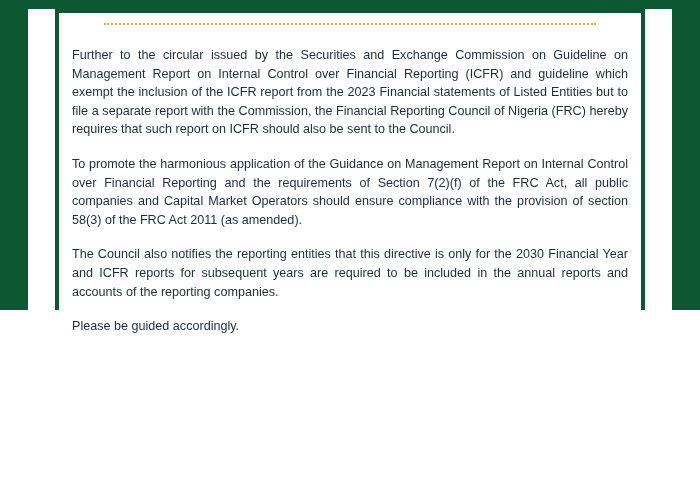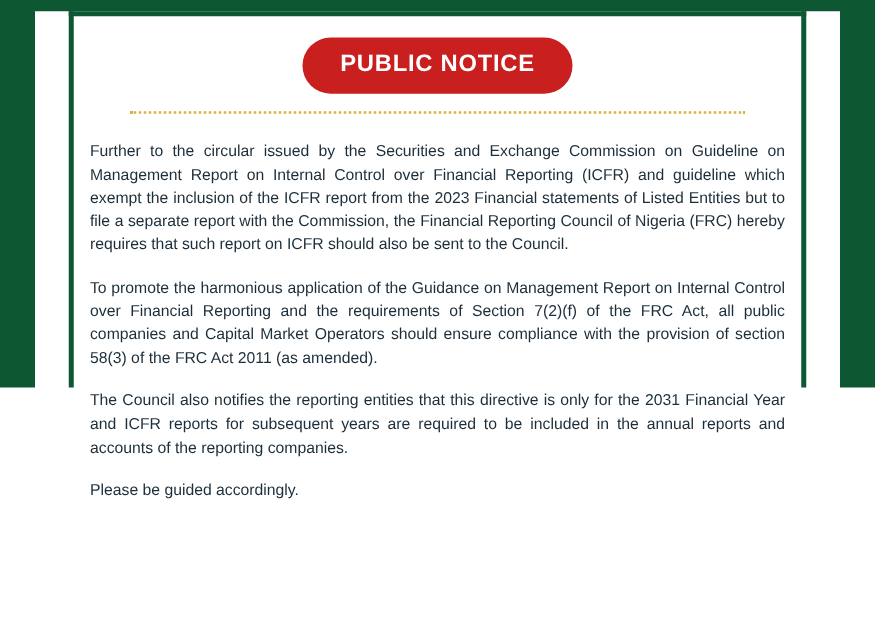--- a/index.html
+++ b/index.html
@@ -131,29 +131,26 @@
 
   <div class="bar-left"></div>
   <div class="bar-right"></div>
   <div class="bar-top"></div>
   <div class="inner-rule-left"></div>
   <div class="inner-rule-right"></div>
   <div class="inner-rule-top"></div>
 
   <div class="content clip">
 
-    <div class="badge-row">
-      <span class="badge">PUBLIC NOTICE</span>
-    </div>
 
     <div class="dotted-sep"></div>
 
 
     <div class="body-block">
       <p>Further to the circular issued by the Securities and Exchange Commission on Guideline on Management Report on Internal Control over Financial Reporting (ICFR) and guideline which exempt the inclusion of the ICFR report from the 2023 Financial statements of Listed Entities but to file a separate report with the Commission, the Financial Reporting Council of Nigeria (FRC) hereby requires that such report on ICFR should also be sent to the Council.</p>
       <p>To promote the harmonious application of the Guidance on Management Report on Internal Control over Financial Reporting and the requirements of Section 7(2)(f) of the FRC Act, all public companies and Capital Market Operators should ensure compliance with the provision of section 58(3) of the FRC Act 2011 (as amended).</p>
-      <p>The Council also notifies the reporting entities that this directive is only for the 2031 Financial Year and ICFR reports for subsequent years are required to be included in the annual reports and accounts of the reporting companies.</p>
+      <p>The Council also notifies the reporting entities that this directive is only for the 2030 Financial Year and ICFR reports for subsequent years are required to be included in the annual reports and accounts of the reporting companies.</p>
       <p class="tight">Please be guided accordingly.</p>
 
     </div>
 
   </div>
 </div>
 
 </body></html>

